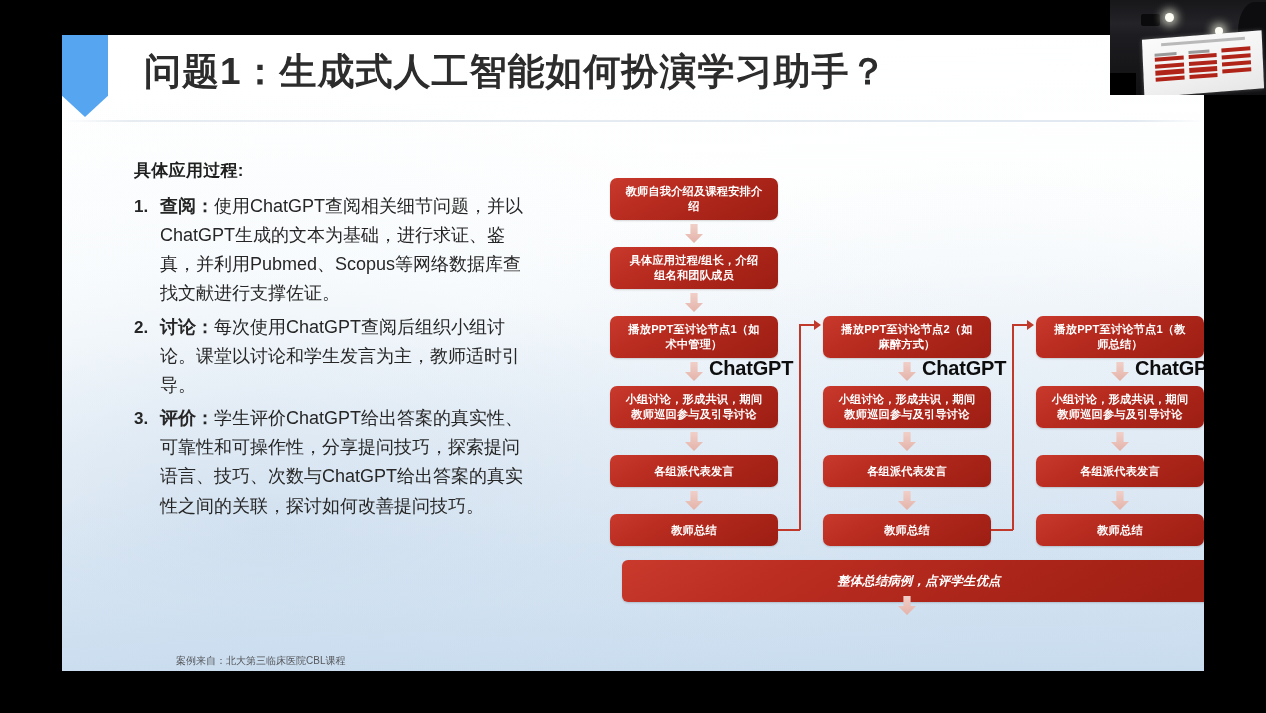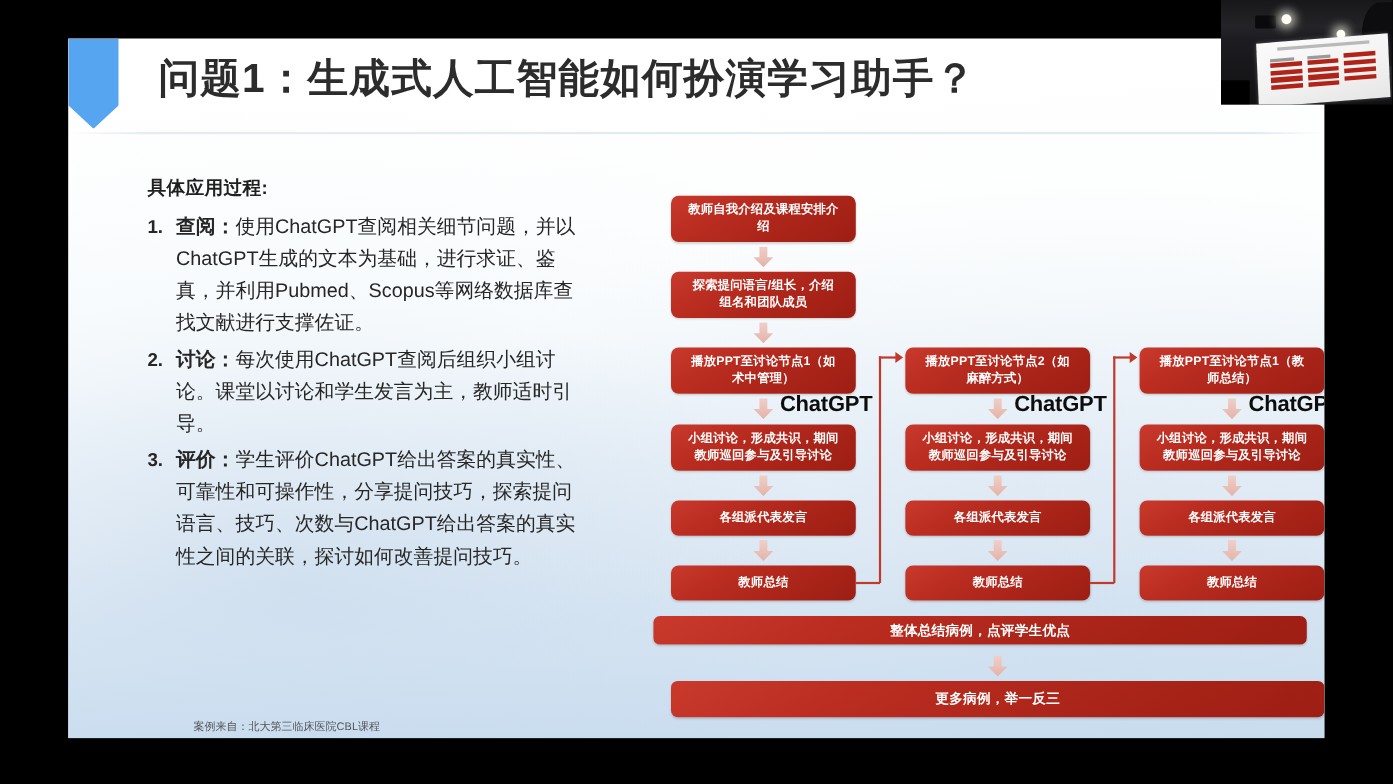--- a/index.html
+++ b/index.html
@@ -170,21 +170,21 @@
         </li>
       </ol>
     </div>
 
     <div class="case-source">案例来自：北大第三临床医院CBL课程</div>
 
     <div id="flow">
 
       <div class="fbox" style="left:64px; top:48px; width:168px; height:42px;">教师自我介绍及课程安排介绍</div>
       <div class="varrow" style="left:139px; top:94px;"></div>
-      <div class="fbox" style="left:64px; top:117px; width:168px; height:42px;">探索提问语言/组长，介绍组名和团队成员</div>
+      <div class="fbox" style="left:64px; top:117px; width:168px; height:42px;">具体应用过程/组长，介绍组名和团队成员</div>
       <div class="varrow" style="left:139px; top:163px;"></div>
 
       <div class="fbox" style="left:64px; top:186px; width:168px; height:42px;">播放PPT至讨论节点1（如术中管理）</div>
       <div class="varrow" style="left:139px; top:232px;"></div>
       <div class="chatgpt-label" style="left:163px; top:227px;">ChatGPT</div>
       <div class="fbox" style="left:64px; top:256px; width:168px; height:42px;">小组讨论，形成共识，期间教师巡回参与及引导讨论</div>
       <div class="varrow" style="left:139px; top:302px;"></div>
       <div class="fbox" style="left:64px; top:325px; width:168px; height:32px;">各组派代表发言</div>
       <div class="varrow" style="left:139px; top:361px;"></div>
       <div class="fbox" style="left:64px; top:384px; width:168px; height:32px;">教师总结</div>
@@ -214,23 +214,22 @@
         <div class="head" style="left:268px; top:190px;"></div>
       </div>
 
       <div class="conn">
         <div class="seg" style="left:445px; top:399px; width:22px; height:1.5px;"></div>
         <div class="seg" style="left:466px; top:194px; width:1.5px; height:206px;"></div>
         <div class="seg" style="left:466px; top:194px; width:17px; height:1.5px;"></div>
         <div class="head" style="left:481px; top:190px;"></div>
       </div>
 
-      <div class="fbox wide" style="left:48px; top:430px; width:594px; height:26px;">整体总结病例，点评学生优点</div>
+      <div class="fbox wide" style="left:76px; top:430px; width:594px; height:42px;font-style:italic;">整体总结病例，点评学生优点</div>
       <div class="varrow" style="left:352px; top:466px;"></div>
-      <div class="fbox wide" style="left:64px; top:489px; width:594px; height:33px;">更多病例，举一反三</div>
     </div>
   </div>
 
   <div id="webcam">
     <div class="room-ceiling"></div>
     <div class="room-wall"></div>
     <div class="dark-panel"></div>
     <div class="light l1"></div>
     <div class="light l2"></div>
     <div class="pillar"></div>

